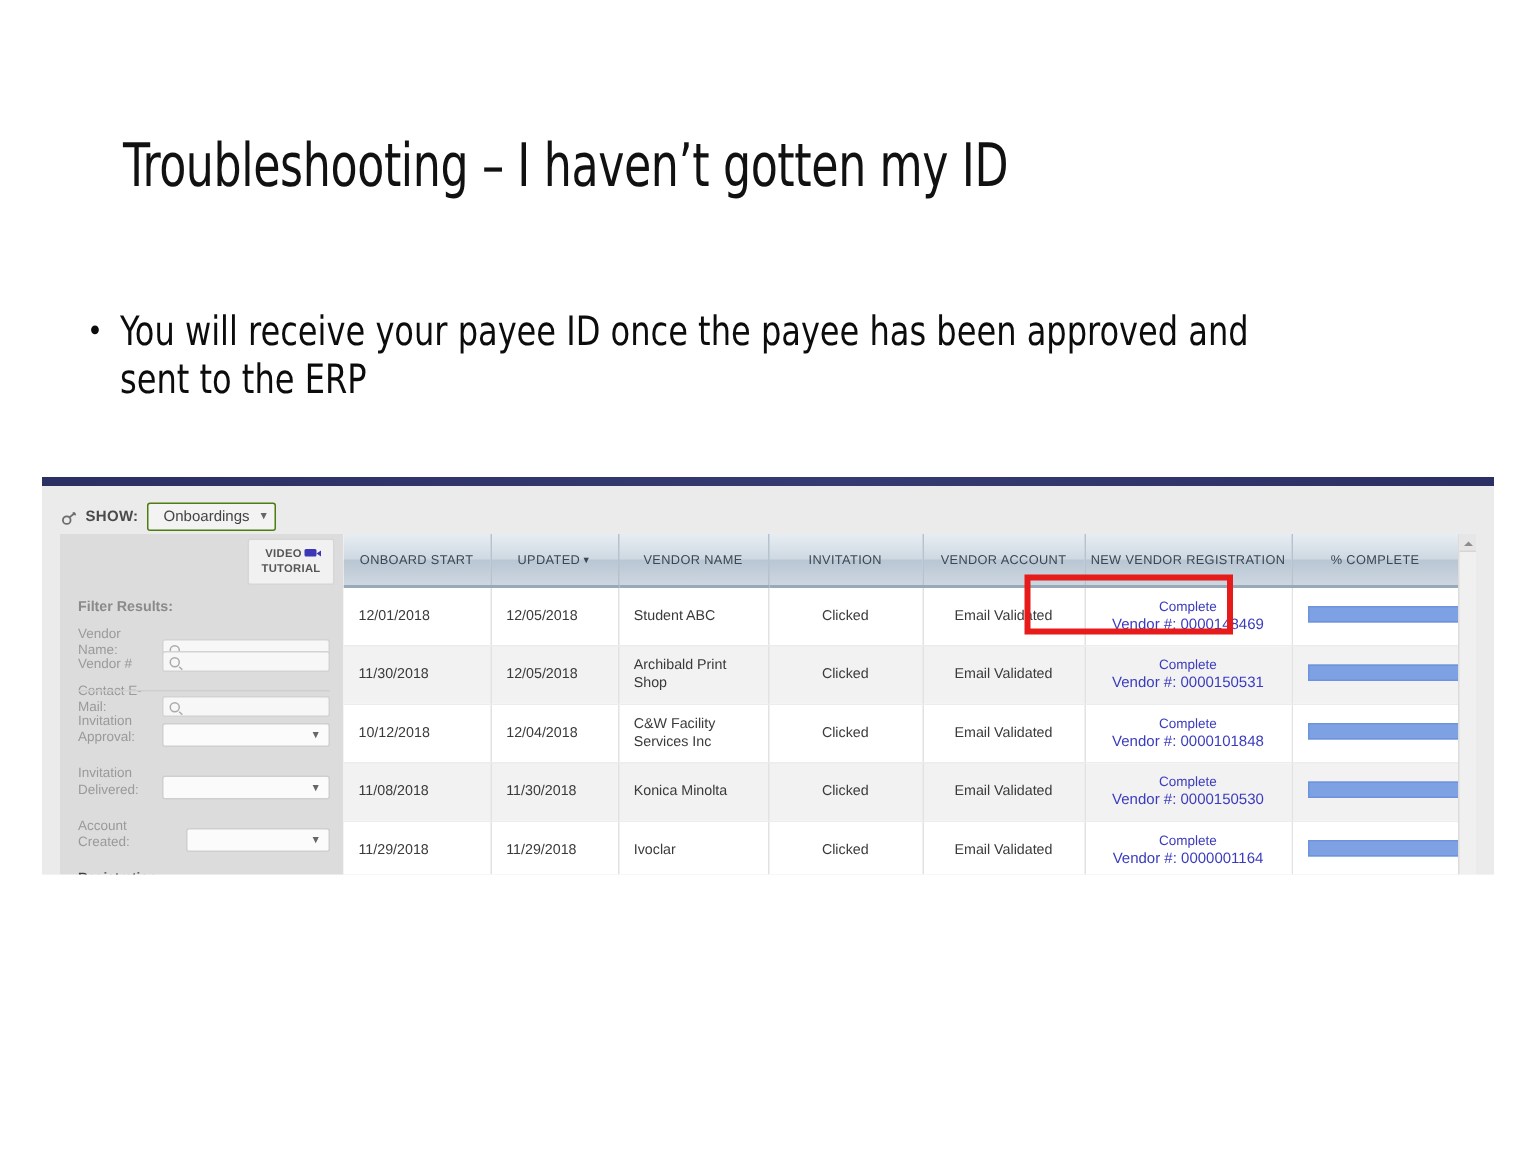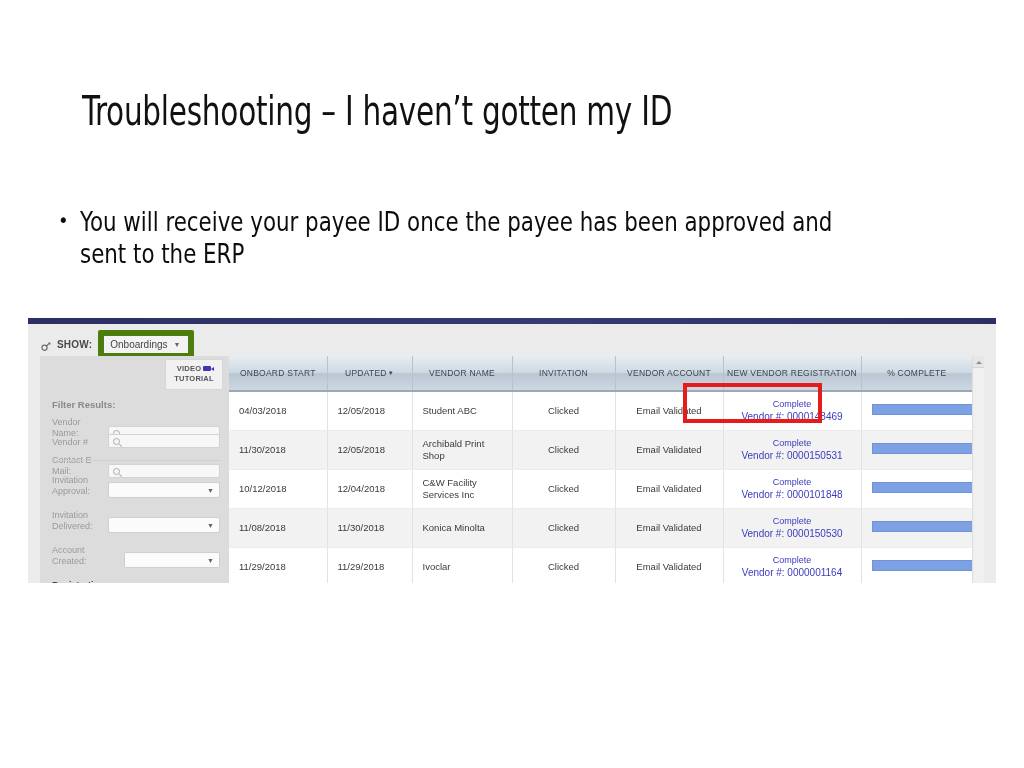--- a/index.html
+++ b/index.html
@@ -113,23 +113,23 @@
   #show-label {
     font-size: 10px;
     font-weight: bold;
     color: #4a4a4a;
     letter-spacing: 0.2px;
     margin-right: 6px;
   }
   #show-select {
     display: inline-flex;
     align-items: center;
-    justify-content: flex-start;
+    justify-content: flex-end;
     background: #f3f3f3;
-    border: 6px solid #4d7c0f;
+    border: 1px solid #4d7c0f;
     border-radius: 2px;
     height: 17px;
     padding: 0 4px 0 6px;
     min-width: 74px;
     font-size: 10px;
     color: #444;
   }
   #show-select .caret { font-size: 7px; margin-left: 6px; color: #666; }
 
   
@@ -473,21 +473,21 @@
                 <th><span>UPDATED</span><span class="sort-caret">▼</span></th>
                 <th>VENDOR NAME</th>
                 <th>INVITATION</th>
                 <th>VENDOR ACCOUNT</th>
                 <th>NEW VENDOR REGISTRATION</th>
                 <th>% COMPLETE</th>
               </tr>
             </thead>
             <tbody>
               <tr>
-                <td class="c-date">04/03/2018</td>
+                <td class="c-date">12/01/2018</td>
                 <td class="c-date">12/05/2018</td>
                 <td class="c-name">Student ABC</td>
                 <td class="c-link">Clicked</td>
                 <td class="c-link">Email Validated</td>
                 <td class="c-reg">
                   <div class="reg-status">Complete</div>
                   <div class="reg-vendor">Vendor #: 0000148469</div>
                 </td>
                 <td class="c-pct"><span class="pct-bar"></span></td>
               </tr>

